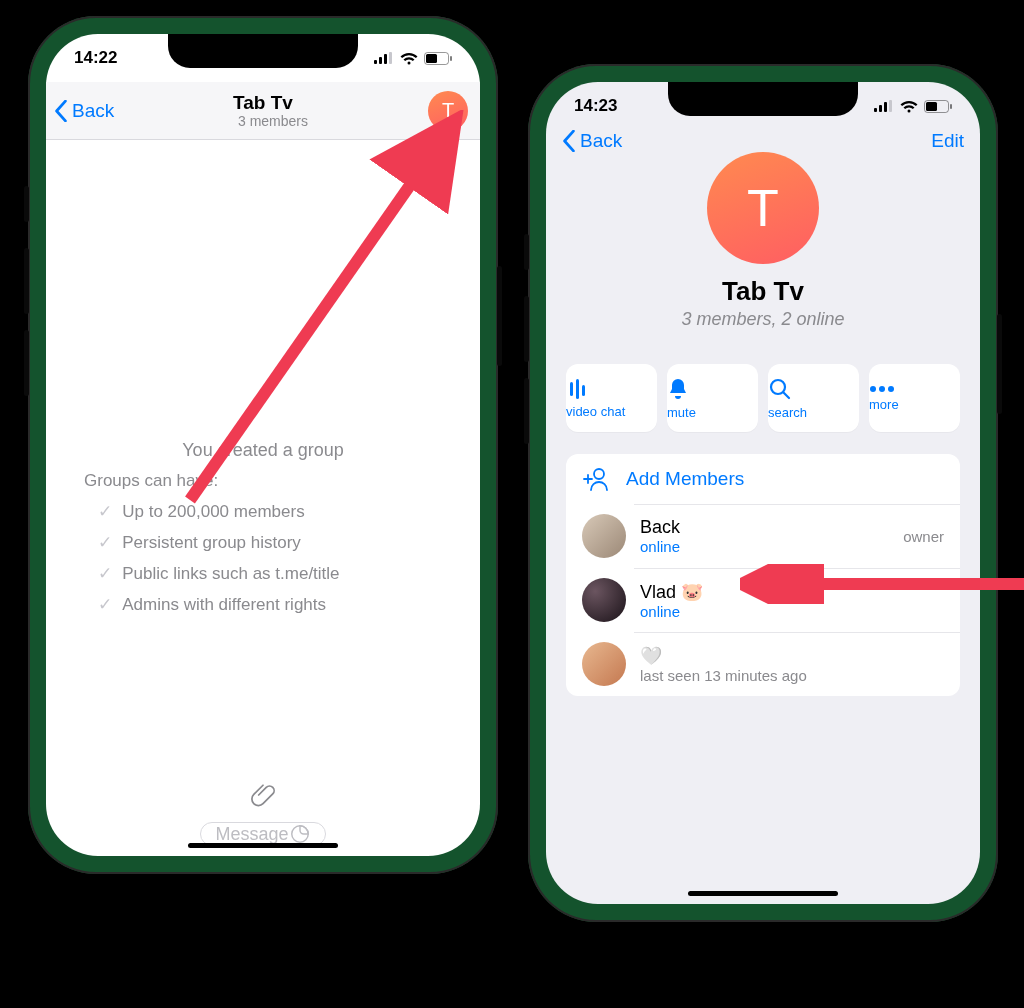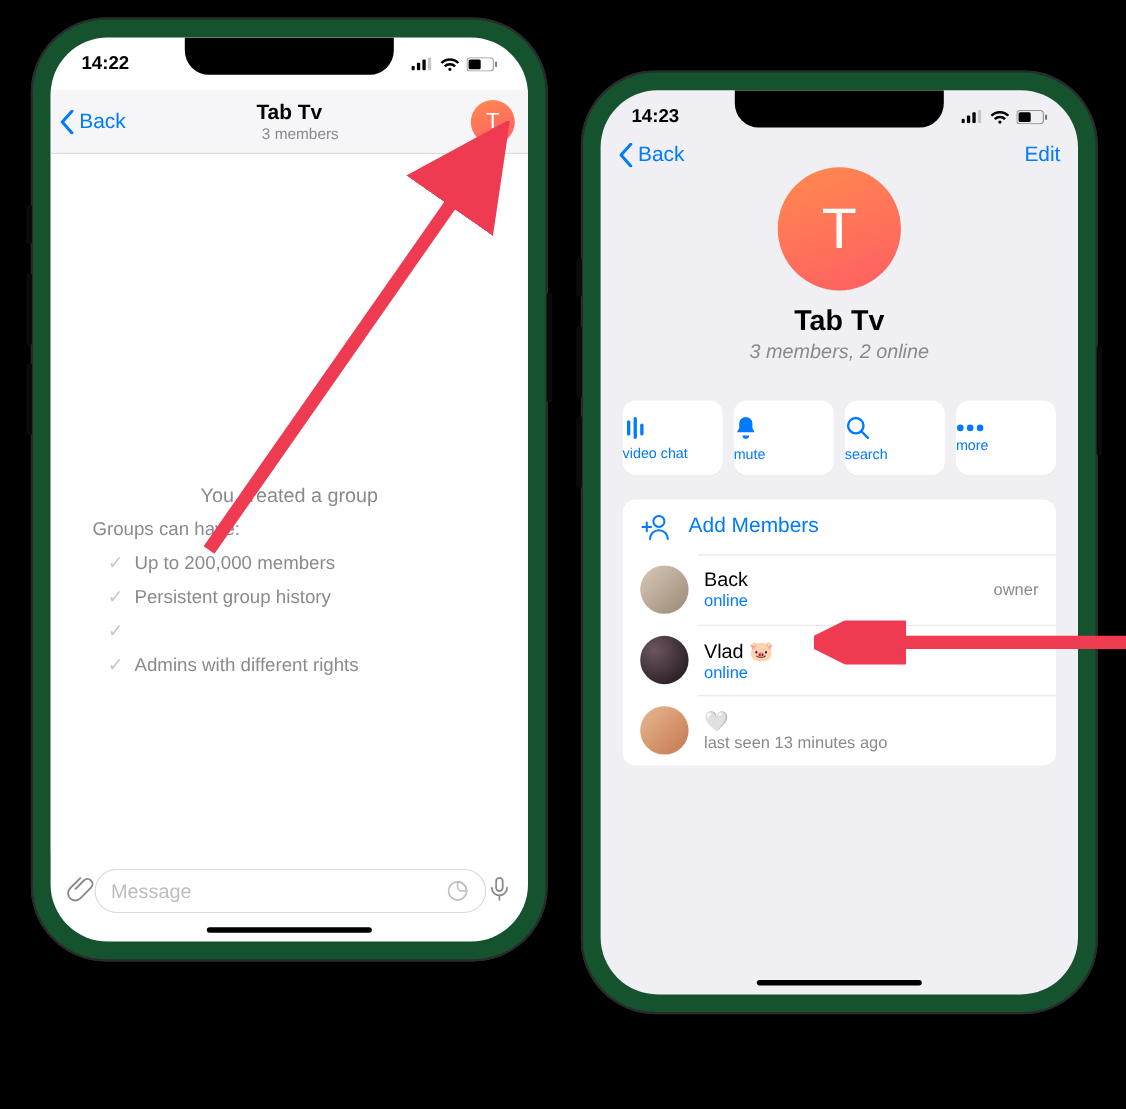--- a/index.html
+++ b/index.html
@@ -91,22 +91,23 @@
     text-align: left; padding: 0 38px;
   }
   .sysmsg .created { text-align: center; color: #8a8a8e; font-size: 18px; margin-bottom: 10px; }
   .sysmsg .intro { color: #8a8a8e; font-size: 17px; margin-bottom: 8px; }
   .bullet { color: #8a8a8e; font-size: 17px; display: flex; align-items: center; gap: 10px; margin: 10px 0 10px 14px; }
   .check { color: #c7c7cd; }
 
   
   .inputbar {
     position: absolute; left: 0; right: 0; bottom: 18px;
-    height: 56px; display: flex; align-items: center; 
+    height: 56px; display: flex; align-items: center; gap: 10px;
     padding: 0 14px;
+    flex-direction: column;
   }
   .inputbar .attach, .inputbar .mic { color: #8a8a8e; }
   .msgfield {
     flex: 1; height: 40px; border-radius: 20px;
     background: #fff; border: 1px solid #d9d9de;
     display: flex; align-items: center; padding: 0 14px;
     color: #bdbdc2; font-size: 18px;
     justify-content: space-between;
   }
 
@@ -245,20 +246,21 @@
           <div class="bullet">
               <span class="check">✓</span>
               <span>Up to 200,000 members</span>
             </div>
           <div class="bullet">
               <span class="check">✓</span>
               <span>Persistent group history</span>
             </div>
           <div class="bullet">
               <span class="check">✓</span>
+              <span>Public links such as t.me/title</span>
             </div>
           <div class="bullet">
               <span class="check">✓</span>
               <span>Admins with different rights</span>
             </div>
         </div>
       </div>
 
       <div class="inputbar">
         <span class="attach">

